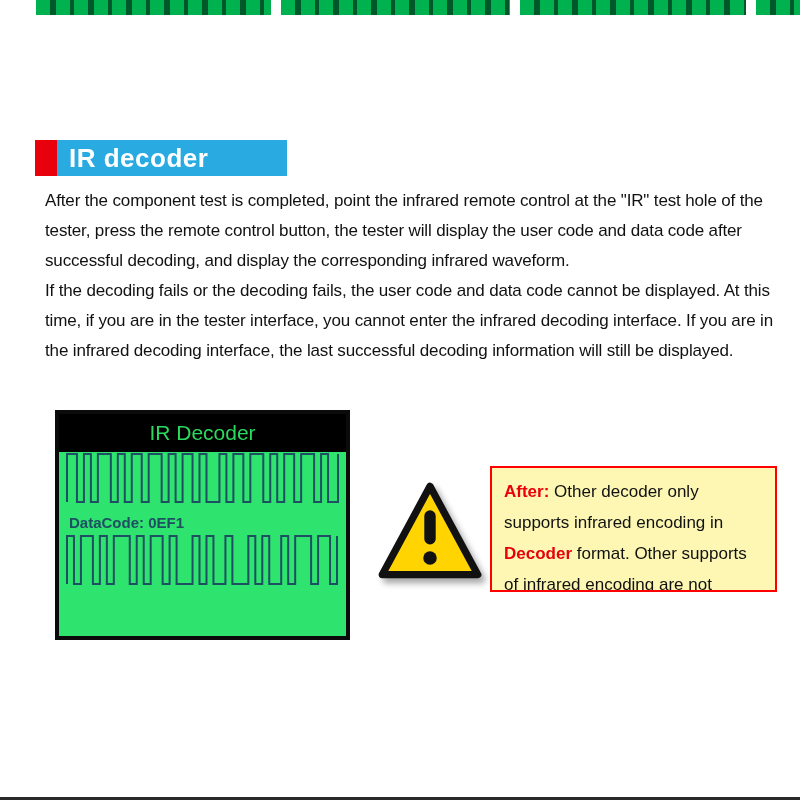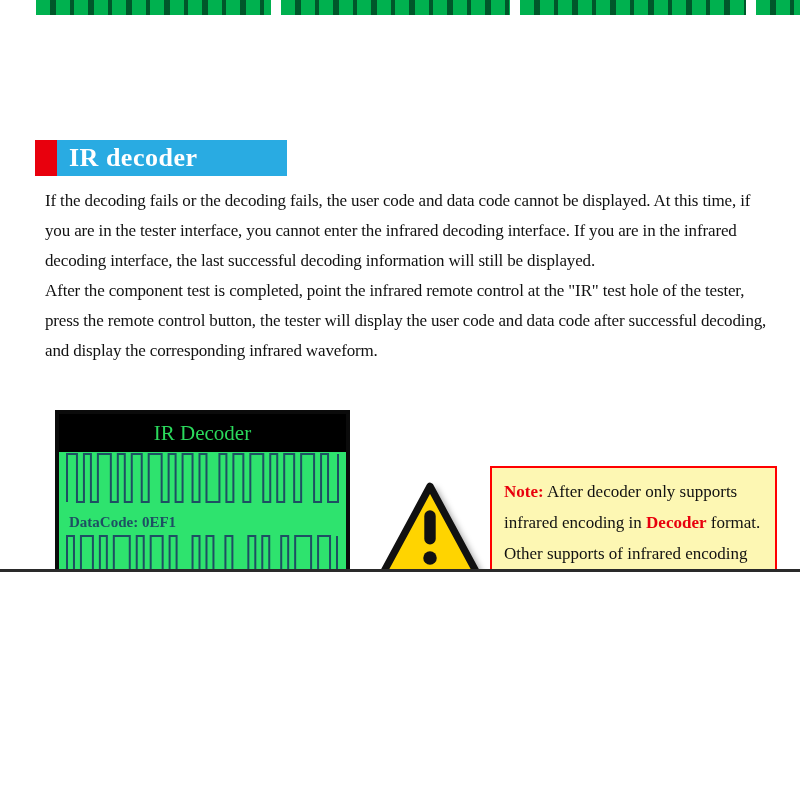--- a/index.html
+++ b/index.html
@@ -1,18 +1,18 @@
 <!DOCTYPE html>
 <html style="--accent-red: #e8000d; --header-blue: #29abe2; --strip-green: #00b14f; --lcd-green: #2ee36e; --lcd-title-green: #2bd95c; --lcd-dark: #1e4f63; --note-bg: #fdf7b3; --note-border: #ff0000; --warning-yellow: #ffd400;"><head>
 <meta charset="utf-8">
 <style>
   html,body{margin:0;padding:0;background:#ffffff;}
   .page{
-    position:relative;width:800px;height:572px;background:#fff;overflow:hidden;
-    font-family:Liberation Serif, serif;color:#1a1a1a;
+    position:relative;width:800px;height:800px;background:#fff;overflow:hidden;
+    font-family:Liberation Sans, sans-serif;color:#1a1a1a;
   }
 
   
   .strip{
     position:absolute;top:0;height:15px;background:var(--strip-green,#00b14f);
   }
   .strip .marks{
     position:absolute;inset:0;
     background:repeating-linear-gradient(90deg,
       transparent 0 14px, rgba(0,45,25,.85) 14px 20px,
@@ -91,39 +91,39 @@
   <div class="strip strip4">
       <div class="marks"></div>
     </div>
 
   <div class="section-header">
     <div class="header-red"></div>
     <div class="header-blue">IR decoder</div>
   </div>
 
   <div class="body-text">
+    <p>After the component test is completed, point the infrared remote control at the "IR" test hole of the tester, press the remote control button, the tester will display the user code and data code after successful decoding, and display the corresponding infrared waveform.</p>
     <p>If the decoding fails or the decoding fails, the user code and data code cannot be displayed. At this time, if you are in the tester interface, you cannot enter the infrared decoding interface. If you are in the infrared decoding interface, the last successful decoding information will still be displayed.</p>
-    <p>After the component test is completed, point the infrared remote control at the "IR" test hole of the tester, press the remote control button, the tester will display the user code and data code after successful decoding, and display the corresponding infrared waveform.</p>
   </div>
 
   <div class="lcd">
     <div class="lcd-header">IR Decoder</div>
     <svg class="wave" viewBox="0 0 274 54" preserveAspectRatio="none">
       <path d="M 1 52 L 1 2 H 11 V 52 H 18 V 2 H 25 V 52 H 32 V 2 H 45 V 52 H 52 V 2 H 59 V 52 H 66 V 2 H 76 V 52 H 83 V 2 H 96 V 52 H 103 V 2 H 110 V 52 H 117 V 2 H 127 V 52 H 134 V 2 H 141 V 52 H 154 V 2 H 161 V 52 H 168 V 2 H 178 V 52 H 185 V 2 H 198 V 52 H 205 V 2 H 212 V 52 H 219 V 2 H 229 V 52 H 236 V 2 H 249 V 52 H 256 V 2 H 263 V 52 H 273 V 2"></path>
     </svg>
     <div class="lcd-label lcd-label2">DataCode: 0EF1</div>
     <svg class="wave" viewBox="0 0 274 54" preserveAspectRatio="none">
       <path d="M 1 52 L 1 2 H 8 V 52 H 15 V 2 H 27 V 52 H 34 V 2 H 41 V 52 H 48 V 2 H 64 V 52 H 71 V 2 H 78 V 52 H 85 V 2 H 97 V 52 H 104 V 2 H 111 V 52 H 127 V 2 H 134 V 52 H 141 V 2 H 148 V 52 H 160 V 2 H 167 V 52 H 183 V 2 H 190 V 52 H 197 V 2 H 204 V 52 H 216 V 2 H 223 V 52 H 230 V 2 H 246 V 52 H 253 V 2 H 265 V 52 H 272 V 2"></path>
     </svg>
   </div>
 
   <svg class="warning" viewBox="0 0 104 100">
     <polygon points="52,7 98,92 6,92" fill="var(--warning-yellow,#ffd400)" stroke="#111" stroke-width="7" stroke-linejoin="round"></polygon>
     <rect x="46.5" y="30" width="11" height="33" rx="5.5" fill="#111"></rect>
     <circle cx="52" cy="76" r="6.5" fill="#111"></circle>
   </svg>
 
   <div class="note">
-    <span class="red">Note:</span><span> After decoder only supports infrared encoding in </span><span class="red">Decoder</span><span> format. Other supports of infrared encoding are not</span>
+    <span class="red">After:</span><span> Other decoder only supports infrared encoding in </span><span class="red">Decoder</span><span> format. Other supports of infrared encoding are not</span>
   </div>
 
   <div class="bottom-line"></div>
 </div>
 
 </body></html>

